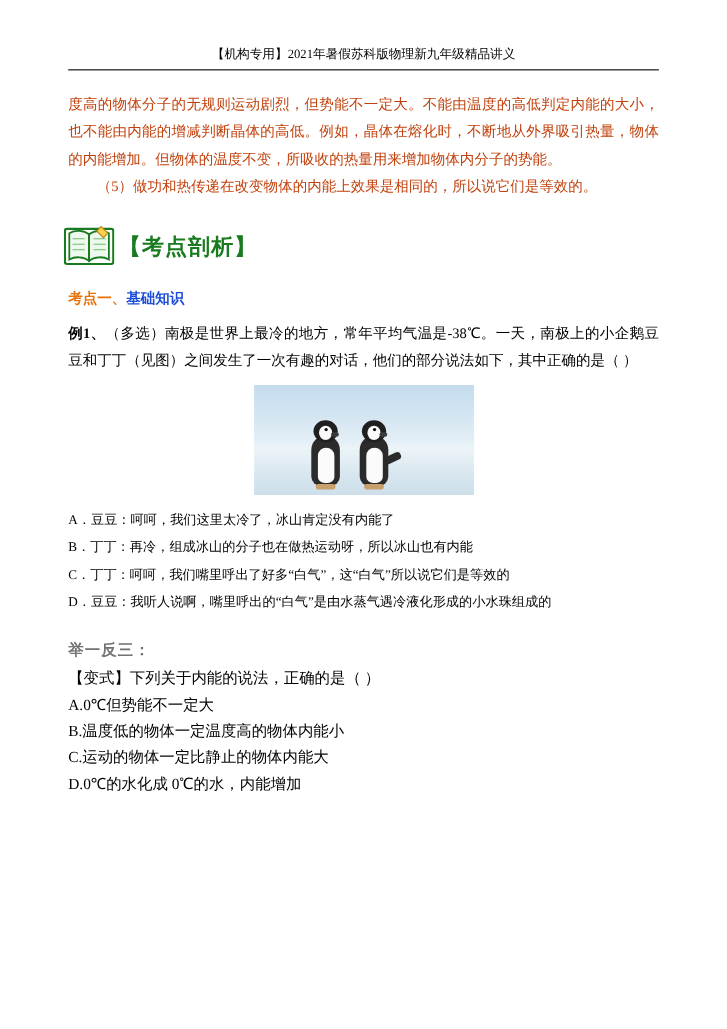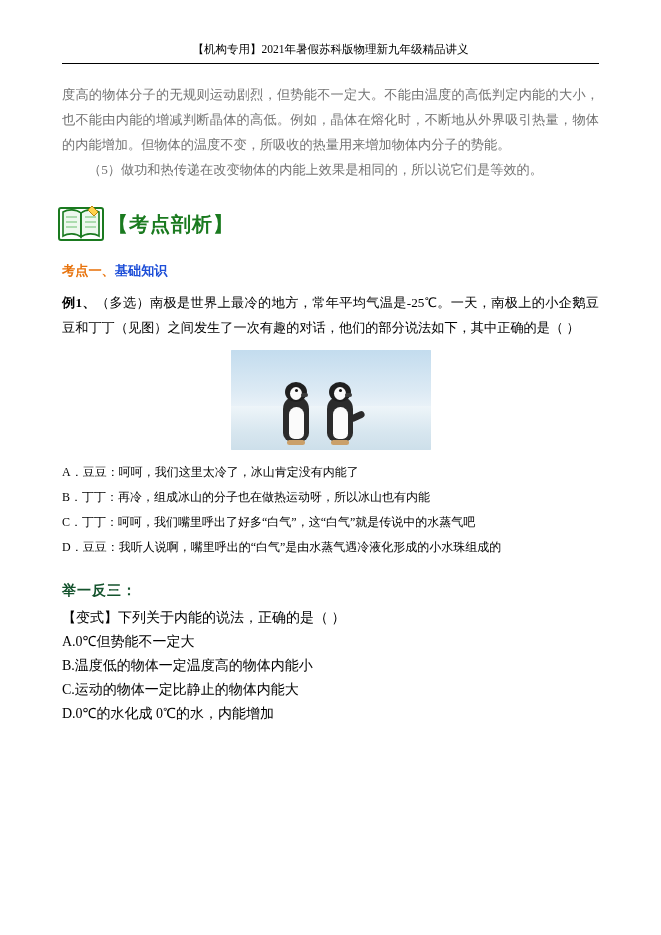--- a/index.html
+++ b/index.html
@@ -36,21 +36,21 @@
     margin-top: 6px;
     border-bottom: 1.2px solid #000;
     width: 100%;
   }
   
   .body-text {
     margin-top: 18px;
     font-size: 13.2px;
     line-height: 25px;
     text-align: justify;
-    color: #737373;
+    color: #c2410c;
   }
   .p {
     margin: 0 0 0 0;
     text-indent: 0;
   }
   .p-indent {
     text-indent: 26px;
   }
   
   .section-heading {
@@ -198,21 +198,21 @@
   }
   .options {
     margin-top: 10px;
     font-size: 12px;
     line-height: 25px;
   }
   .variant-title {
     margin-top: 22px;
     font-size: 14px;
     font-weight: bold;
-    color: #14532d;
+    color: #737373;
     letter-spacing: 1px;
   }
   .variant-body {
     margin-top: 6px;
     font-size: 14px;
     line-height: 24px;
   }
 </style>
 </head>
 <body>
@@ -246,21 +246,21 @@
       </svg>
     </span>
     <span class="section-title">【考点剖析】</span>
   </div>
 
   <div class="kaodian">
     <span class="orange">考点一、</span><span class="red">基础知识</span>
   </div>
 
   <div class="example-block">
-    <span class="ex-label">例1、</span><span>（多选）南极是世界上最冷的地方，常年平均气温是-25℃。一天，南极上的小企鹅豆豆和丁丁（见图）之间发生了一次有趣的对话，他们的部分说法如下，其中正确的是（      ）</span>
+    <span class="ex-label">例1、</span><span>（多选）南极是世界上最冷的地方，常年平均气温是-38℃。一天，南极上的小企鹅豆豆和丁丁（见图）之间发生了一次有趣的对话，他们的部分说法如下，其中正确的是（      ）</span>
   </div>
 
   <div class="figure">
     <div class="photo">
       <div class="sky"></div>
       <div class="ground"></div>
       <div class="peng p1">
         <div class="body"></div>
         <div class="belly"></div>
         <div class="head"></div>
@@ -278,21 +278,21 @@
         <div class="beak"></div>
         <div class="wing"></div>
         <div class="feet"></div>
       </div>
     </div>
   </div>
 
   <div class="options">
     <div>A．豆豆：呵呵，我们这里太冷了，冰山肯定没有内能了</div>
     <div>B．丁丁：再冷，组成冰山的分子也在做热运动呀，所以冰山也有内能</div>
-    <div>C．丁丁：呵呵，我们嘴里呼出了好多“白气”，这“白气”就是传说中的水蒸气吧</div>
+    <div>C．丁丁：呵呵，我们嘴里呼出了好多“白气”，这“白气”所以说它们是等效的</div>
     <div>D．豆豆：我听人说啊，嘴里呼出的“白气”是由水蒸气遇冷液化形成的小水珠组成的</div>
   </div>
 
   <div class="variant-title">举一反三：</div>
 
   <div class="variant-body">
     <div><span>【变式】</span><span>下列关于内能的说法，正确的是（      ）</span></div>
     <div>A.0℃但势能不一定大</div>
     <div>B.温度低的物体一定温度高的物体内能小</div>
     <div>C.运动的物体一定比静止的物体内能大</div>

